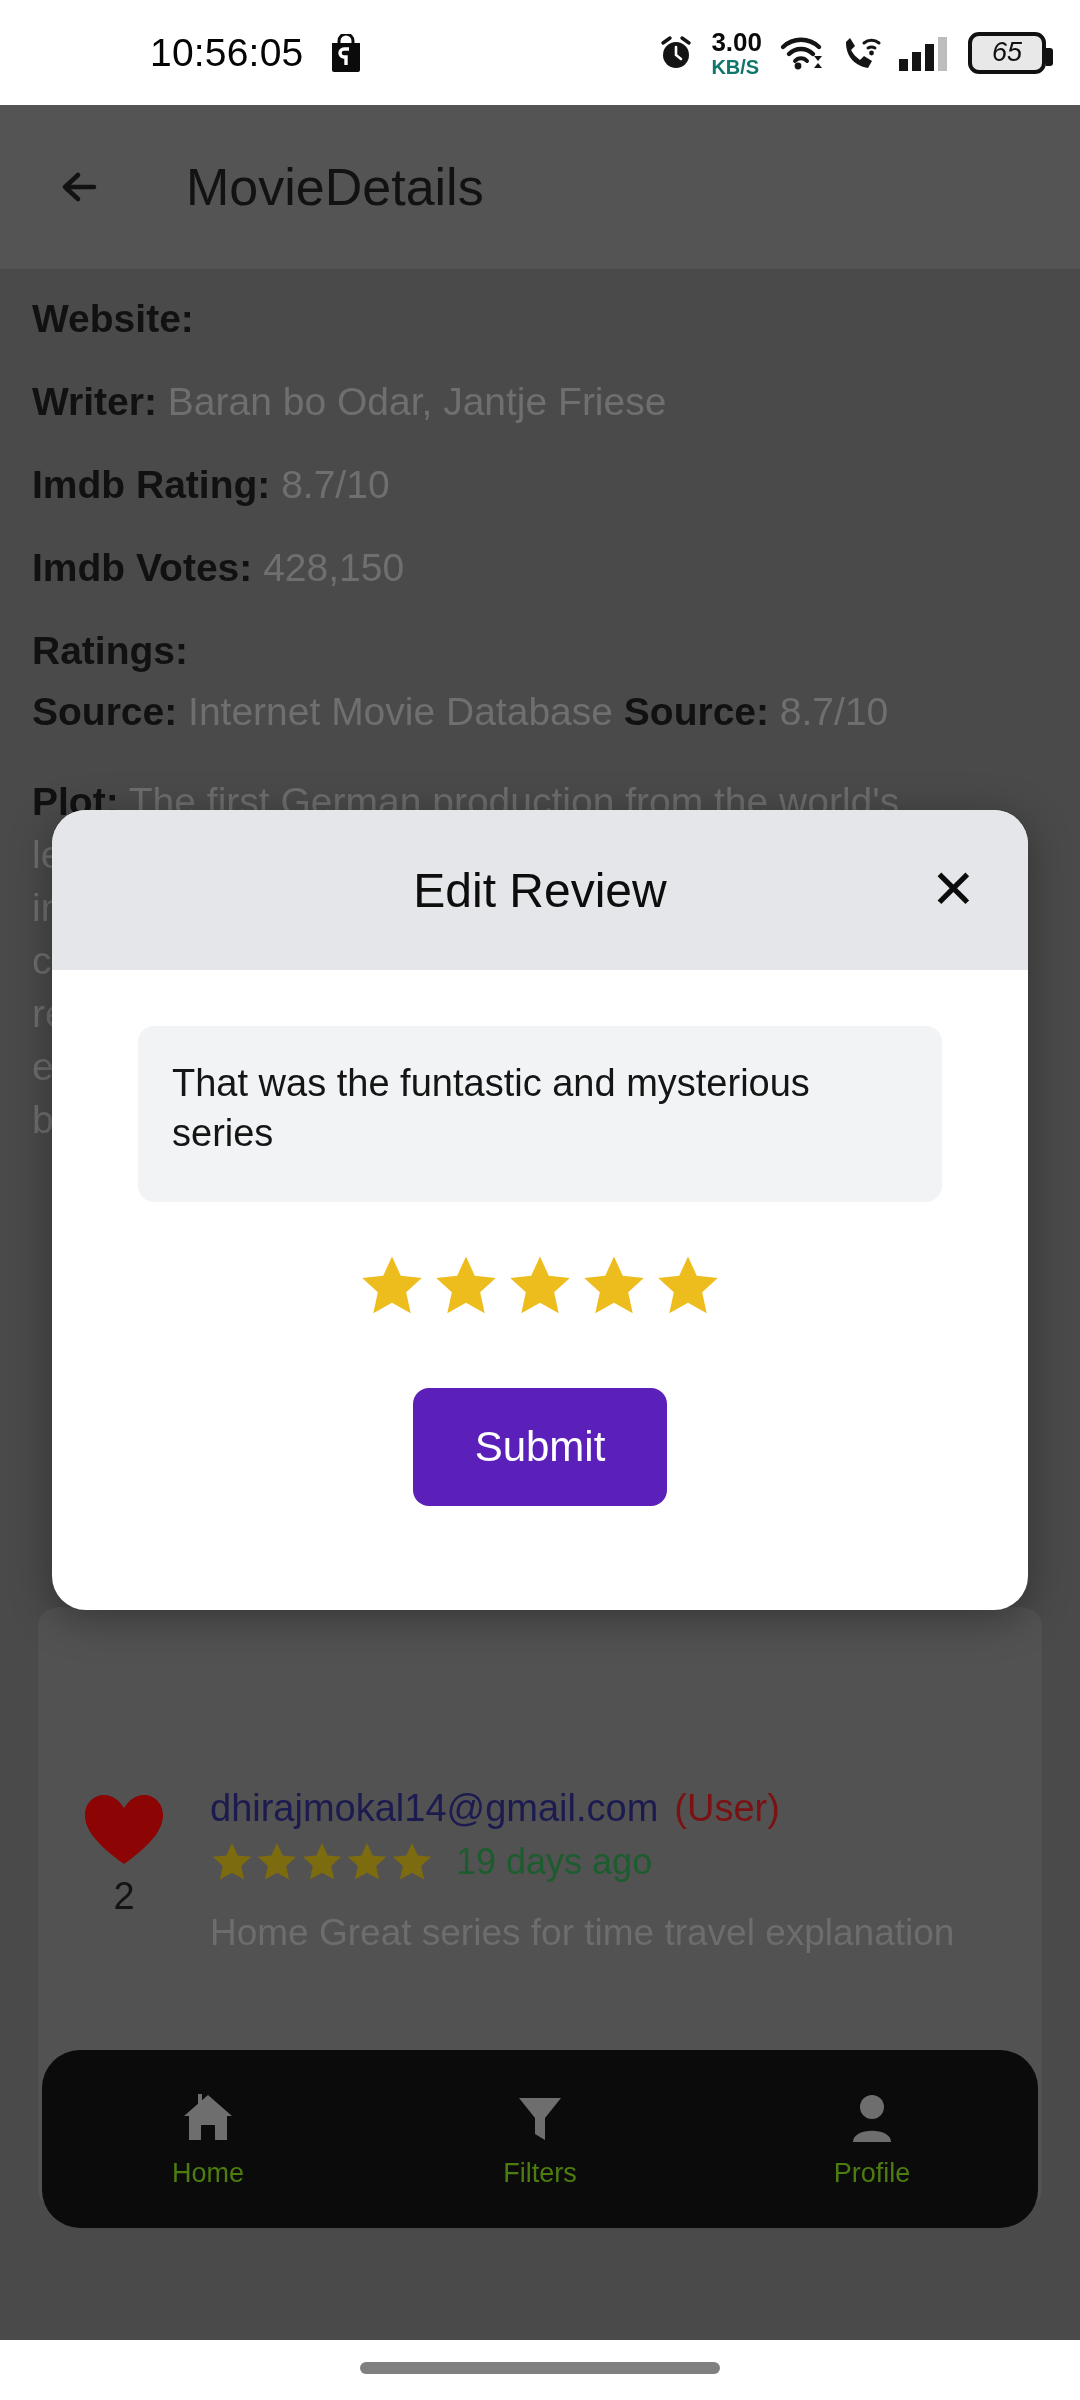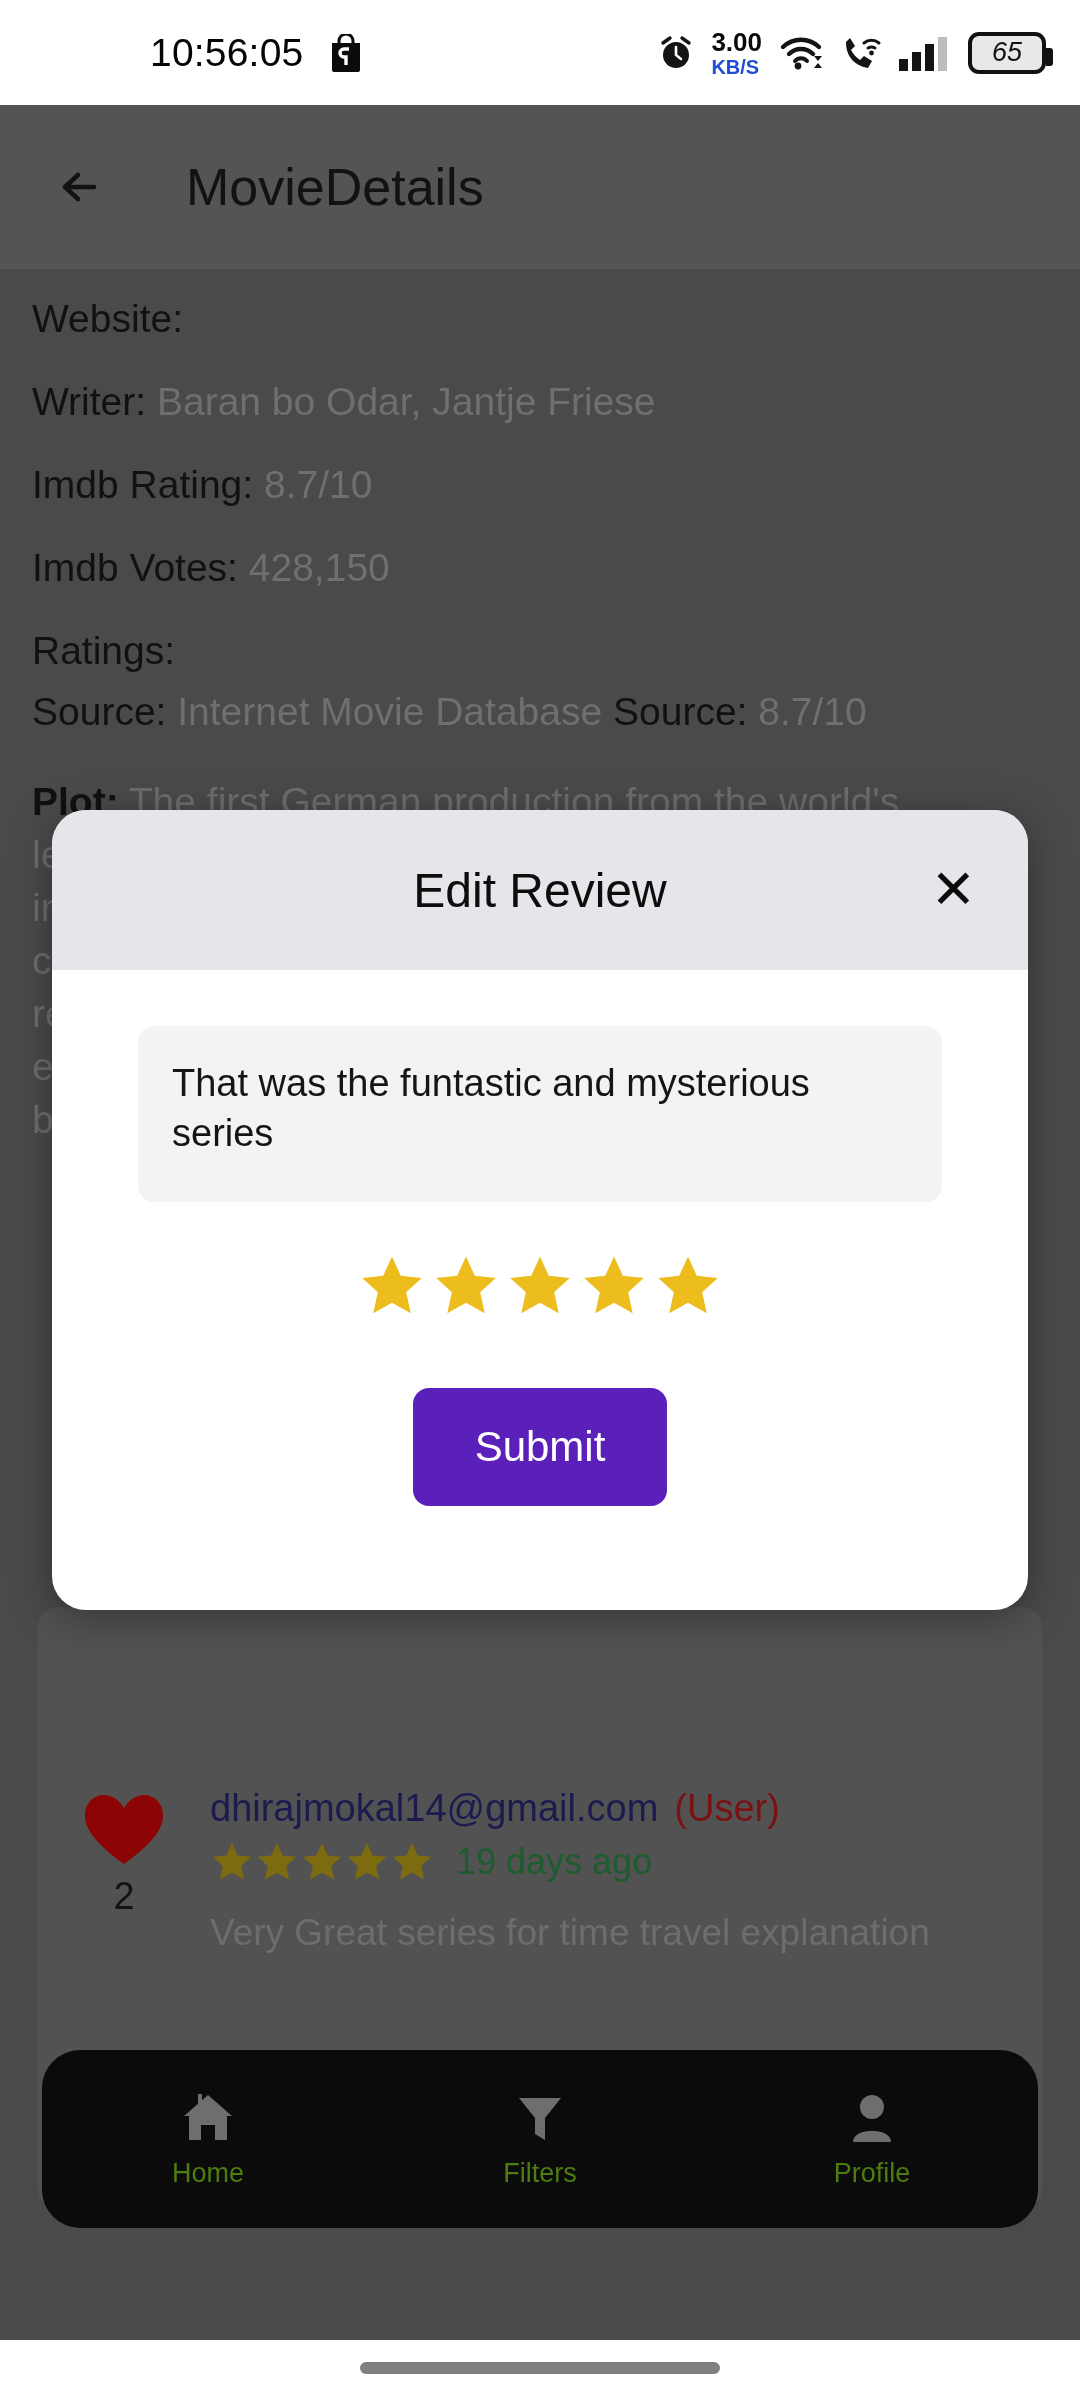--- a/index.html
+++ b/index.html
@@ -16,21 +16,21 @@
     position:absolute; left:0; top:0; width:1080px; height:105px;
     background:#ffffff; display:flex; align-items:center;
     padding:0 34px 0 34px;
   }
   #status-left{ display:flex; align-items:center; gap:26px; margin-left:116px; }
   #status-clock{ font-size:39px; color:#050505; letter-spacing:0.2px; }
   #status-right{ margin-left:auto; display:flex; align-items:center; gap:17px; }
   .si{ display:flex; align-items:center; }
   #net-speed{ display:flex; flex-direction:column; align-items:flex-start; line-height:1; }
   #net-speed .n{ font-size:26px; font-weight:bold; color:#0a0a0a; }
-  #net-speed .u{ font-size:20px; font-weight:bold; color:#1d4ed8; margin-top:2px;}
+  #net-speed .u{ font-size:20px; font-weight:bold; color:#0f766e; margin-top:2px;}
   #battery{
     width:78px; height:42px; border:4px solid #111; border-radius:11px;
     display:flex; align-items:center; justify-content:center;
     background:#e8e8e8; position:relative;font-style:italic;
   }
   #battery::after{
     content:""; position:absolute; right:-11px; top:12px; width:7px; height:18px;
     background:#111; border-radius:0 3px 3px 0;
   }
   #battery span{ font-size:27px; color:#111; }
@@ -44,21 +44,21 @@
     position:absolute; left:0; top:0; width:1080px; height:164px;
     background:#545454; display:flex; align-items:center; padding-left:52px;
   }
   #back-arrow{ width:64px; height:64px; position:relative; flex:0 0 auto;}
   #back-arrow svg{ display:block; }
   #appbar-title{ font-size:52px; color:#121212; margin-left:70px; font-weight:normal; }
 
   #content{ position:absolute; left:0; top:164px; width:1080px; bottom:0; }
 
   .detail-row{ font-size:39px; line-height:1.0; padding:0 32px; margin-bottom:44px; }
-  .detail-row .k{ color:#111; font-weight:normal; }
+  .detail-row .k{ color:#111; font-weight:bold; }
   .detail-row .v{ color:#6f6f6f; }
   #details{ padding-top:30px; }
   #ratings-sub{ margin-top:-22px; }
   .plot-line{ color:#6d6d6d; font-size:39px; line-height:53px; }
   #plot-block{ padding:0 32px; }
   #plot-block .k{ color:#111; font-weight:bold; font-size:39px; }
 
   
   #review-card{
     position:absolute; left:38px; right:38px; top:1338px; height:602px;
@@ -293,21 +293,21 @@
                     </svg>
                   </span>
                   <span>
                     <svg width="44" height="44" viewBox="0 0 24 24">
                       <path d="M12 1.6 L15.1 8.4 L22.5 9.2 L17 14.2 L18.6 21.6 L12 17.9 L5.4 21.6 L7 14.2 L1.5 9.2 L8.9 8.4 Z" fill="#7d6b10"></path>
                     </svg>
                   </span>
                 </span>
               <span id="review-time">19 days ago</span>
             </div>
-            <div id="review-text">Very Great series for time travel explanation</div>
+            <div id="review-text">Home Great series for time travel explanation</div>
           </div>
         </div>
       </div>
 
       <div id="bottom-nav">
         <div class="nav-item">
           <span>
             <svg width="58" height="56" viewBox="0 0 58 56">
               <path d="M29 5 L53 26 L48 26 L48 50 L36 50 L36 35 L22 35 L22 50 L10 50 L10 26 L5 26 Z" fill="#6e6e6e"></path>
               <path d="M21 4 L21 14" stroke="#6e6e6e" stroke-width="4"></path>

